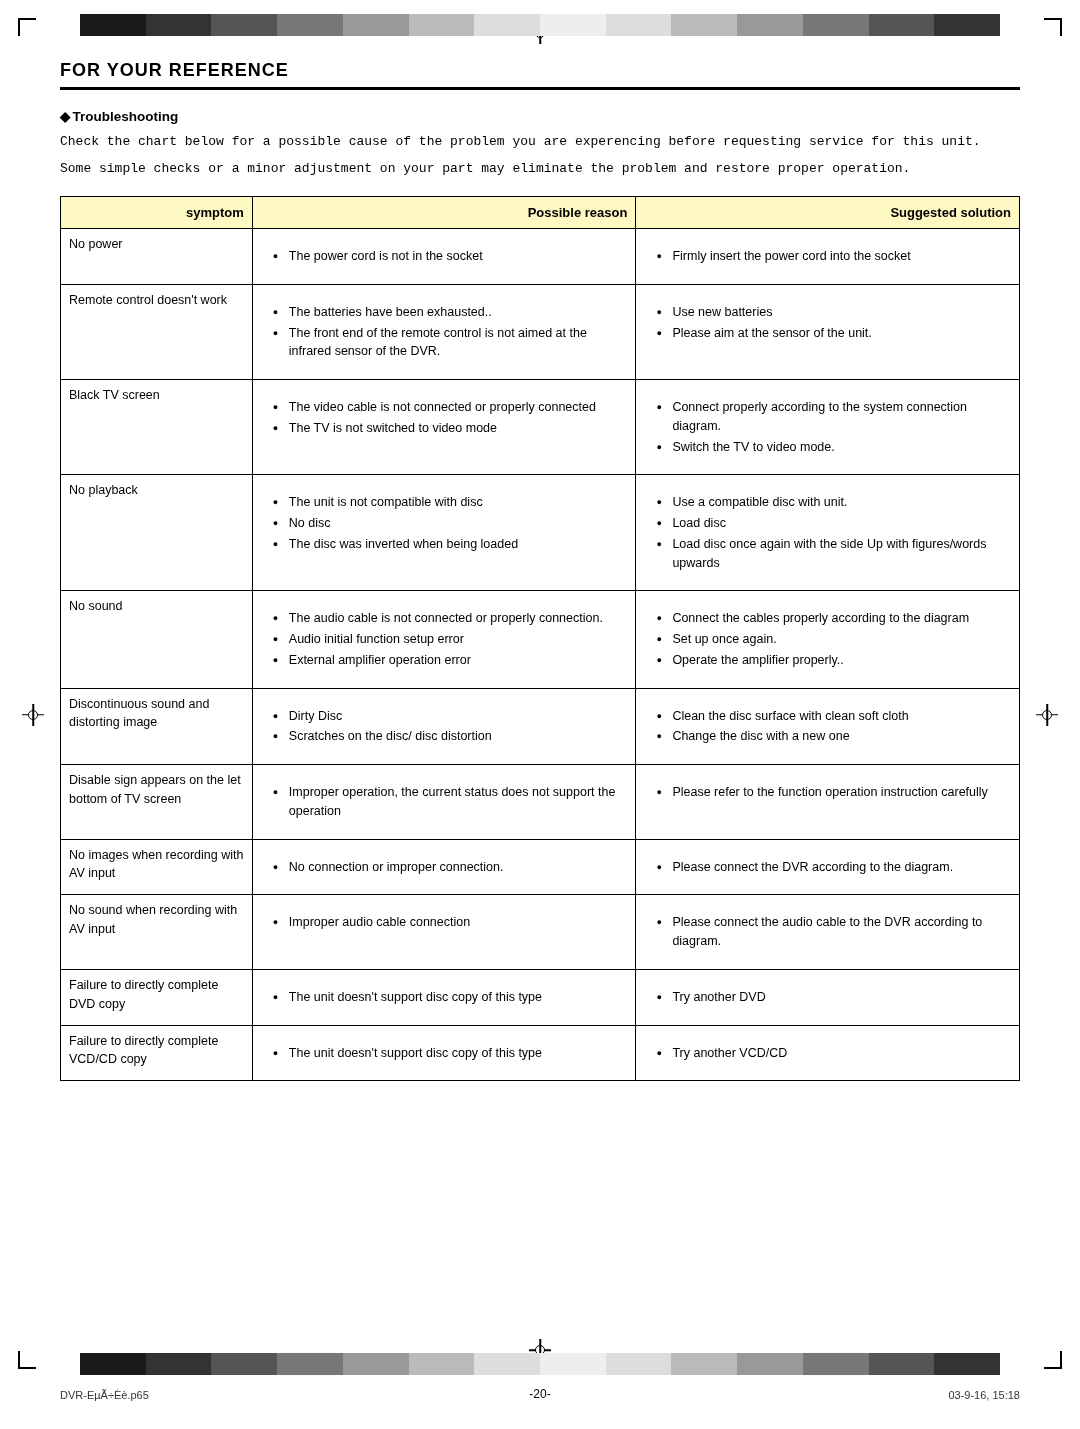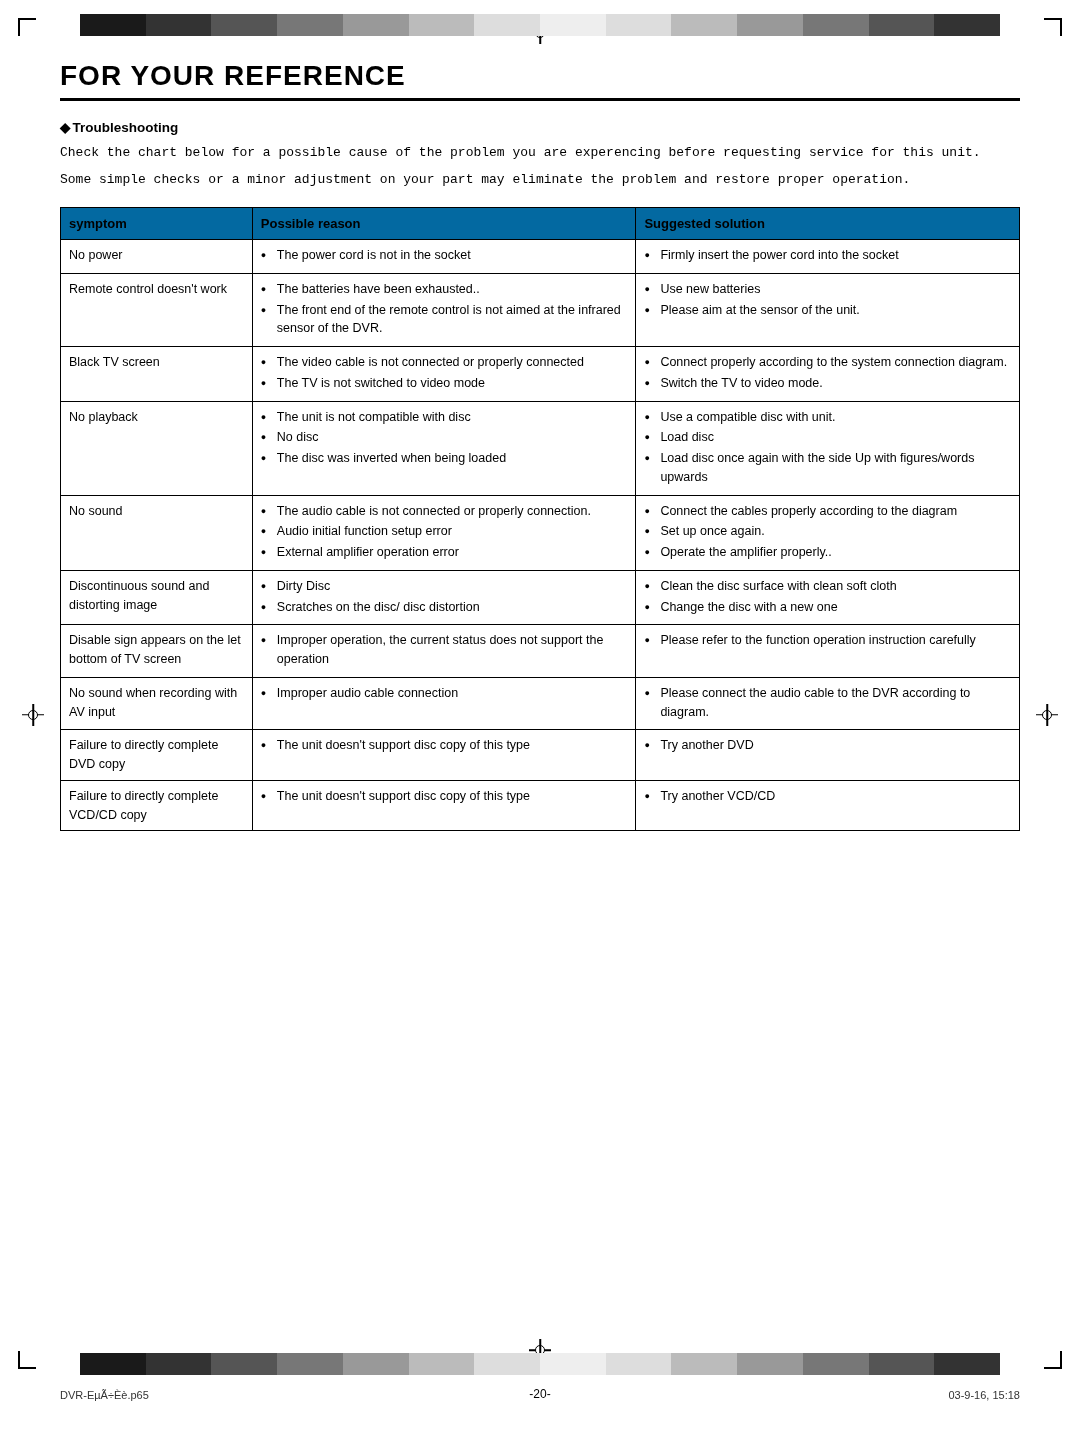--- a/index.html
+++ b/index.html
@@ -83,21 +83,21 @@
     
     .page-content {
       position: absolute;
       top: 60px;
       left: 60px;
       right: 60px;
       bottom: 80px;
     }
 
     .page-title {
-      font-size: 28px;
+      font-size: 18px;
       font-weight: bold;
       border-bottom: 3px solid #000;
       padding-bottom: 6px;
       margin-bottom: 18px;
       letter-spacing: 1px;
     }
 
     .section-heading {
       font-weight: bold;
       margin-bottom: 8px;
@@ -123,32 +123,32 @@
       font-size: 12.5px;
     }
     .trouble-table th, .trouble-table td {
       border: 1px solid #000;
       padding: 6px 8px;
       vertical-align: top;
       line-height: 1.5;
     }
     .trouble-table thead th {
       font-weight: bold;
-      text-align: left;
-      background: #0369a1;
+      text-align: right;
+      background: #fef9c3;
       font-size: 13px;
     }
     .trouble-table .col-symptom { width: 20%; }
     .trouble-table .col-reason { width: 40%; }
     .trouble-table .col-solution { width: 40%; }
 
     .bullet-list {
       list-style: none;
       padding: 0;
-      margin: 0;
+      margin: 12px;
     }
     .bullet-list li {
       padding-left: 16px;
       position: relative;
       margin-bottom: 2px;
       line-height: 1.5;
     }
     .bullet-list li::before {
       content: '●';
       position: absolute;
@@ -347,20 +347,33 @@
               <li>Improper operation, the current status does not support the operation</li>
             </ul>
           </td>
           <td>
             <ul class="bullet-list">
               <li>Please refer to the function operation instruction carefully</li>
             </ul>
           </td>
         </tr>
         <tr>
+          <td>No images when recording with AV input</td>
+          <td>
+            <ul class="bullet-list">
+              <li>No connection or improper connection.</li>
+            </ul>
+          </td>
+          <td>
+            <ul class="bullet-list">
+              <li>Please connect the DVR according to the diagram.</li>
+            </ul>
+          </td>
+        </tr>
+        <tr>
           <td>No sound when recording with AV input</td>
           <td>
             <ul class="bullet-list">
               <li>Improper audio cable connection</li>
             </ul>
           </td>
           <td>
             <ul class="bullet-list">
               <li>Please connect the audio cable to the DVR according to diagram.</li>
             </ul>

